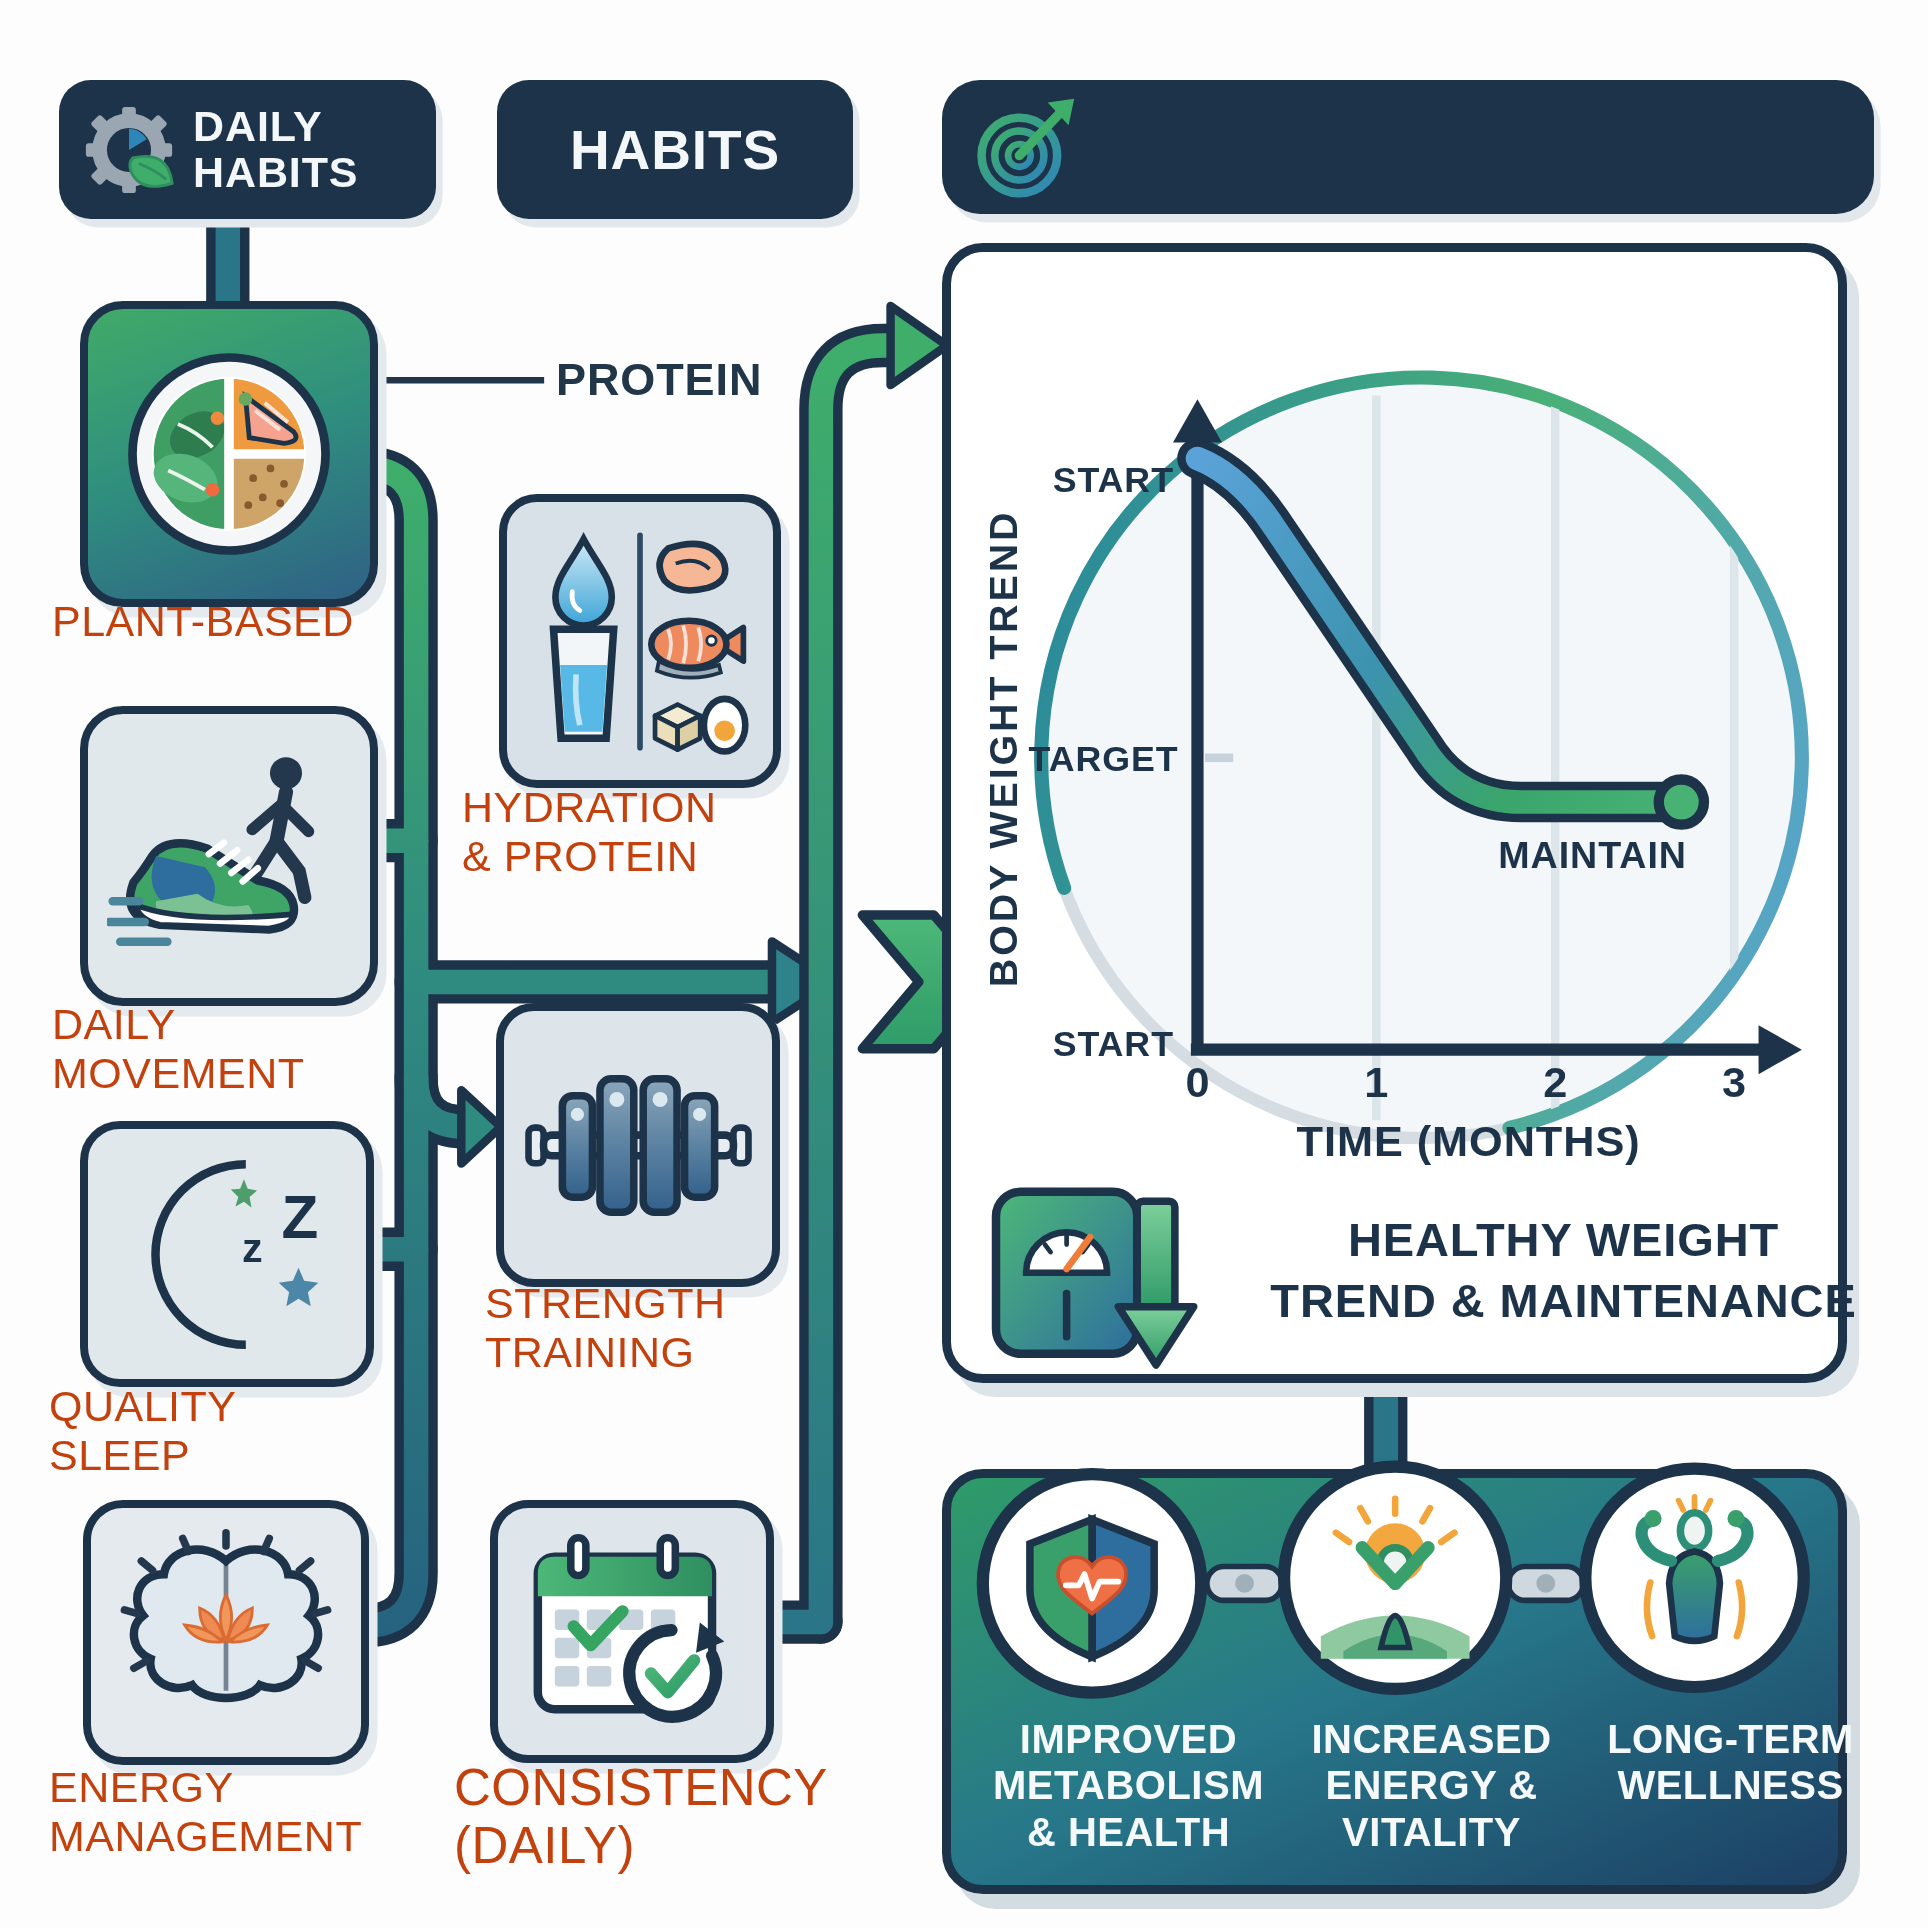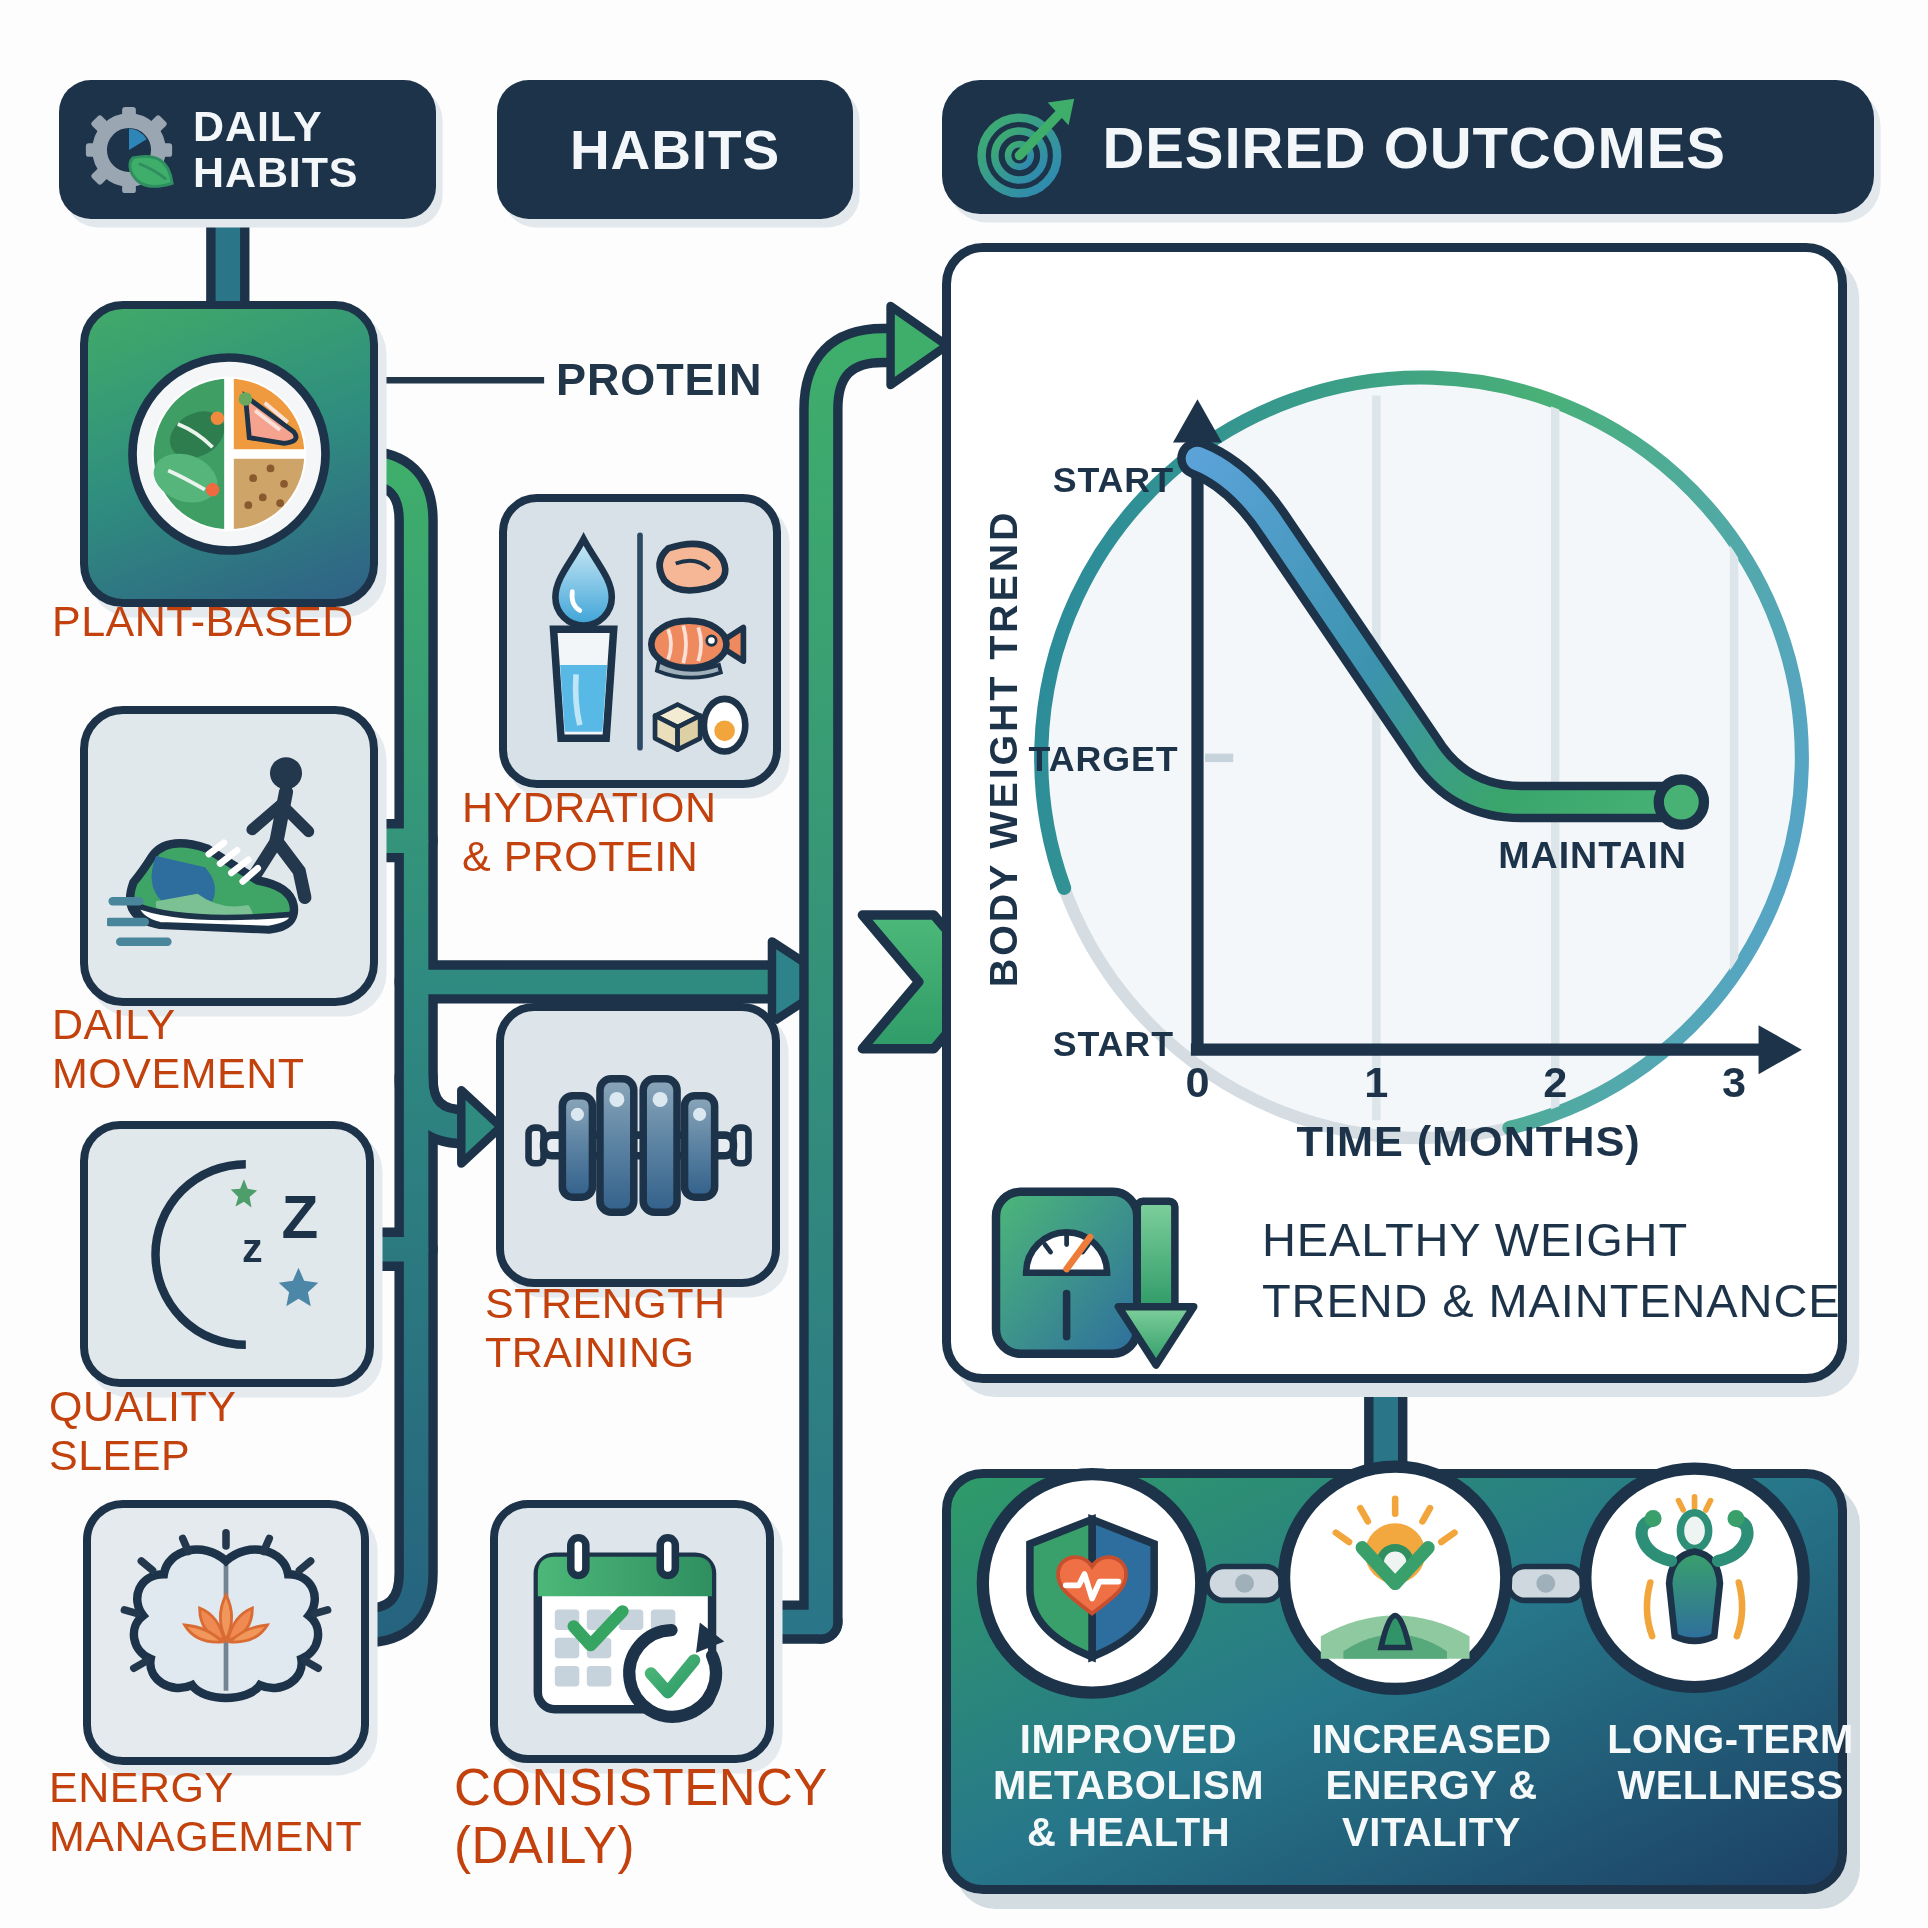--- a/index.html
+++ b/index.html
@@ -26,22 +26,22 @@
     box-shadow:12.2px 14px 0 #dde4e9;
   }
   .band{
     position:absolute;border:9.4px solid #1d3349;border-radius:41px;
     background:linear-gradient(155deg,#2f9b68 0%,#27778a 48%,#1c3f63 100%);
     box-shadow:13px 15px 0 #d3dce1;
   }
   .svg-layer{position:absolute;left:0;top:0;pointer-events:none}
   text{font-family:"Liberation Sans",sans-serif;font-weight:bold;fill:#1d3349}
   .banner-title{
-    position:absolute;font-weight:normal;color:#1d3349;white-space:pre-line;
-    font-size:47px;line-height:1.3;letter-spacing:0.9px;
+    position:absolute;font-weight:bold;color:#1d3349;white-space:pre-line;
+    font-size:47px;line-height:1.3;letter-spacing:0.9px;text-align:center;
   }
   .out-lbl{
     position:absolute;font-weight:bold;color:#f6f9fa;text-align:center;
     white-space:pre-line;font-size:40px;line-height:1.16;letter-spacing:0.5px;padding-left:36px;
   }
   .protein-lbl{position:absolute;font-weight:bold;color:#22364a;font-size:45px;letter-spacing:0.9px}
 </style>
 </head>
 <body>
 
@@ -159,21 +159,20 @@
         <stop offset="0" stop-color="#3fae6b"></stop>
           <stop offset="1" stop-color="#2e86b8"></stop>
       </linearGradient>
     </defs>
     <circle cx="48" cy="64" r="40" stroke="url(#tg)" stroke-width="9" fill="none"></circle>
     <circle cx="48" cy="64" r="26" stroke="url(#tg)" stroke-width="8" fill="none"></circle>
     <circle cx="48" cy="64" r="12" stroke="url(#tg)" stroke-width="7" fill="none"></circle>
     <line x1="48" y1="64" x2="90" y2="20" stroke="#3fae6b" stroke-width="10" stroke-linecap="round"></line>
     <polygon points="78,8 106,4 100,32" fill="#3fae6b"></polygon>
   </svg>
-  <div class="hdr-text" style="font-size:58px">DESIRED OUTCOMES</div>
 </div>
 
 <div class="node" style="left:80px;top:301px;width:282px;height:290px;background:linear-gradient(160deg,#41aa68 0%,#2f8f7e 48%,#2f6186 100%)">
   <svg width="222" height="222" viewBox="0 0 230 230">
     <circle cx="115" cy="115" r="100" fill="#f4f6f7" stroke="#1d3349" stroke-width="9"></circle>
     <circle cx="115" cy="115" r="80" fill="#ffffff"></circle>
     <path d="M115,37 A78,78 0 0 0 115,193 Z" fill="#3f9e63"></path>
     <path d="M115,37 A78,78 0 0 1 193,115 L115,115 Z" fill="#ef9a3f"></path>
     <path d="M193,115 A78,78 0 0 1 115,193 L115,115 Z" fill="#cfa468"></path>
     <ellipse cx="82" cy="95" rx="30" ry="22" fill="#2e7d4f" transform="rotate(-30 82 95)"></ellipse>

